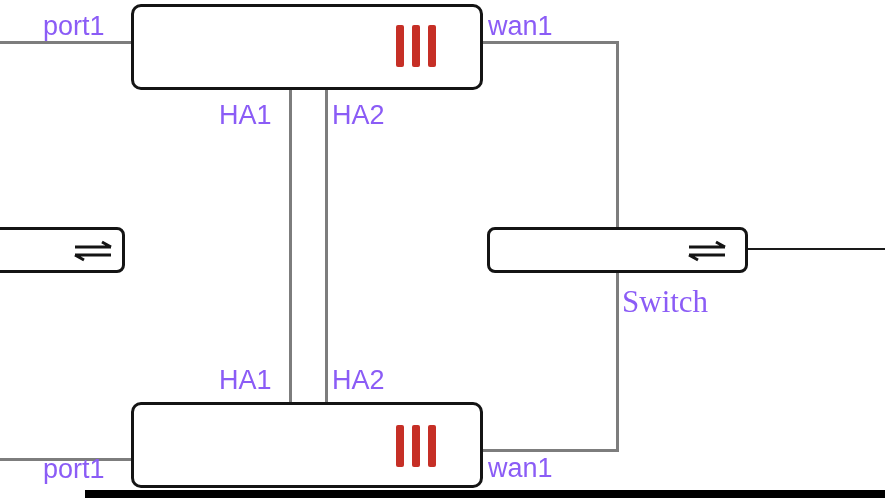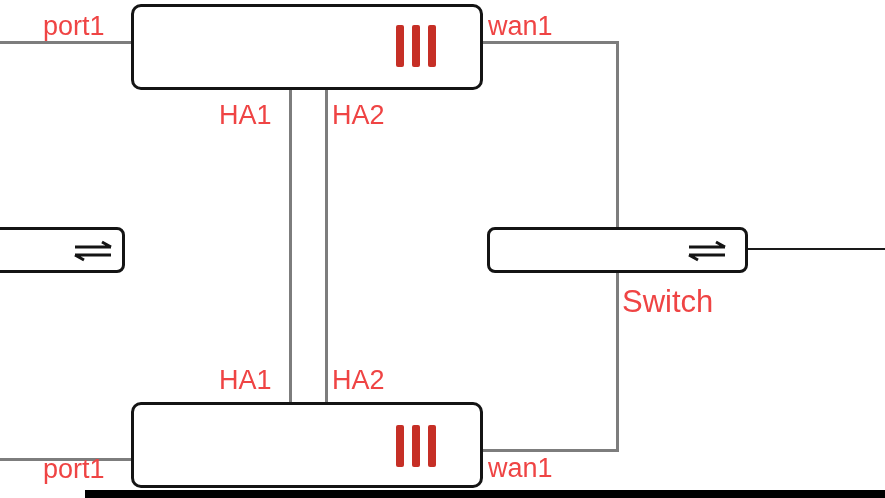--- a/index.html
+++ b/index.html
@@ -19,26 +19,26 @@
   .device {
     position: absolute;
     background: #ffffff;
     border: 3px solid #141414;
     border-radius: 10px;
     box-sizing: border-box;
   }
 
   .label {
     position: absolute;
-    color: #ef4444;
+    color: #8b5cf6;
     font-size: 27px;
     line-height: 1.15;
     white-space: nowrap;
   }
-  .label-big { font-size: 31px; }
+  .label-big { font-size: 31px; font-family: Liberation Serif, serif; }
 
   .bars { position: absolute; display: flex; gap: 8px; }
   .bar  { width: 8px; height: 42px; background: #c62f26; border-radius: 2px; }
 
   .switch-icon { position: absolute; }
 
   .bottom-bar {
     position: absolute;
     background: #000000;
   }

